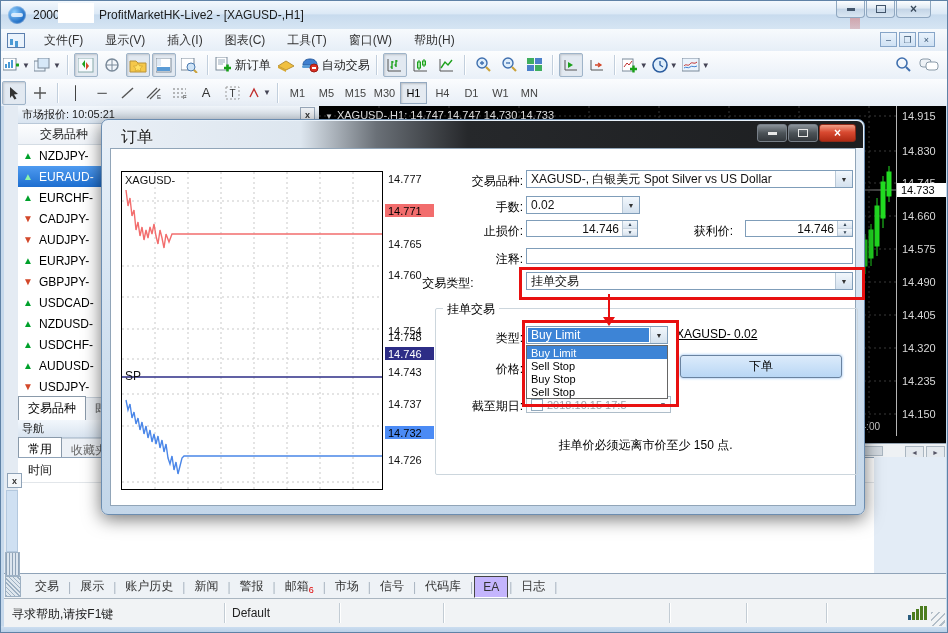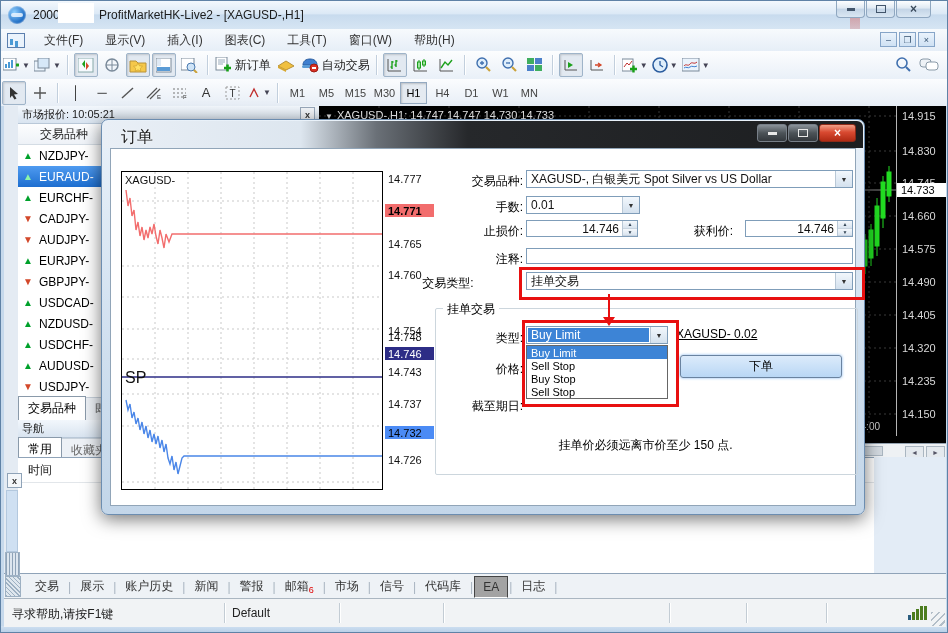--- a/index.html
+++ b/index.html
@@ -90,21 +90,21 @@
   .harrow{width:17px;height:10px;margin:2px 1px;background:#e4e9ee;border:1px solid #aab6c1;font-size:7px;color:#556;
     display:flex;align-items:center;justify-content:center;}
   
   .terminal{left:17px;top:456px;width:856px;height:116px;background:#fff;border-top:1px solid #8fa3b8;}
   .thead{height:24px;border-bottom:1px solid #e2e6ea;display:flex;align-items:center;padding-left:10px;color:#222;}
   
   .btabs{left:3px;top:572px;width:942px;height:25px;background:#eef2f6;border-top:1px solid #8fa3b8;display:flex;align-items:center;}
   .btab-grip{width:14px;height:19px;margin:0 6px 0 1px;background:#dfe7ee;border:1px solid #9db0c2;
     background-image:repeating-linear-gradient(45deg,#9db0c2 0 1px,transparent 1px 3px);}
   .btab{padding:3px 8px;color:#333;white-space:nowrap;}
-  .btab.active{background:#a3a3a3;border:1px solid #444;border-bottom:1px solid #fff;margin-top:1px;}
+  .btab.active{background:#c4b5fd;border:1px solid #444;border-bottom:1px solid #fff;margin-top:1px;}
   .btab .badge{color:#e00000;font-size:9px;vertical-align:sub;}
   .btab .badge:empty{display:none;}
   .btsep{color:#a8b4c0;margin:0 1px;}
   
   .statusbar{left:3px;top:597px;width:942px;height:28px;background:#f1f3f5;border-top:1px solid #aab6c1;}
   .scell{position:absolute;top:7px;font-size:12px;color:#222;}
   .sdiv{position:absolute;top:4px;width:1px;height:20px;background:#c3ccd4;border-right:1px solid #fff;}
   .connbars{position:absolute;left:904px;top:7px;width:20px;height:14px;}
   .connbars i{position:absolute;bottom:0;width:3px;background:#4c7d1e;}
   .gripcorner{position:absolute;right:1px;bottom:1px;width:14px;height:14px;
@@ -120,23 +120,23 @@
   .db{width:30px;height:18px;margin-left:1px;border:1px solid #777f88;border-radius:3px;
      background:linear-gradient(180deg,#8a9299,#4c5358 50%,#33383d);color:#eee;display:flex;align-items:center;justify-content:center;box-sizing:border-box;}
   .db .bar{width:9px;height:3px;background:#e8e8e8;}
   .db .box{width:8px;height:6px;border:1.5px solid #e8e8e8;}
   .db.close{width:37px;background:linear-gradient(180deg,#f0a088,#d94a31 45%,#b02a14);border-color:#8d2a18;
      font-weight:bold;font-size:12px;color:#fff;}
   .dlg-body{position:absolute;left:8px;top:28px;width:746px;height:358px;background:#fff;border:1px solid #91a5b8;box-sizing:border-box;}
   
   .tickchart{position:absolute;left:10px;top:22px;width:260px;height:317px;border:1px solid #000;}
   .tickchart .sym{position:absolute;left:3px;top:2px;font-size:11px;color:#111;z-index:2;}
-  .tickchart .sp{position:absolute;left:3px;top:197px;font-size:16px;color:#111;z-index:2;}
+  .tickchart .sp{position:absolute;left:3px;top:197px;font-size:12px;color:#111;z-index:2;}
   .tlabel{position:absolute;left:274px;width:46px;height:13px;font-size:11px;display:flex;align-items:center;padding-left:3px;}
-  .tlabel.ask{background:#f26d6d;color:#000;font-weight:bold;}
+  .tlabel.ask{background:#f26d6d;color:#000;}
   .tlabel.sp{background:#2d2d86;color:#fff;}
   .tlabel.bid{background:#4b8bf5;color:#000;}
   
   .flabel{position:absolute;width:150px;text-align:right;font-size:12px;color:#000;}
   .combo{position:absolute;height:18px;border:1px solid #7f9db9;background:#fff;display:flex;align-items:center;box-sizing:border-box;}
   .combo .val{flex:1;padding:0 4px;font-size:12px;white-space:nowrap;overflow:hidden;}
   .combo .cdd{width:16px;height:100%;border-left:1px solid #b9c8d6;background:linear-gradient(180deg,#f2f7fc,#d4e1ee);
     display:flex;align-items:center;justify-content:center;font-size:7px;color:#333;}
   .combo.focus .val{background:#3d84d6;color:#fff;margin:1px;padding:0 3px;}
   .spinfield{position:absolute;height:17px;border:1px solid #7f9db9;background:#fff;display:flex;box-sizing:border-box;}
@@ -721,21 +721,21 @@
         </div>
 
       <div class="flabel" style="left:262px;top:24px;">交易品种:</div>
       <div class="combo" style="left:415px;top:21px;width:327px;">
         <span class="val">XAGUSD-, 白银美元 Spot Silver vs US Dollar</span>
         <span class="cdd">▼</span>
       </div>
 
       <div class="flabel" style="left:262px;top:50px;">手数:</div>
       <div class="combo" style="left:415px;top:47px;width:114px;">
-        <span class="val">0.01</span>
+        <span class="val">0.02</span>
         <span class="cdd">▼</span>
       </div>
 
       <div class="flabel" style="left:262px;top:74px;">止损价:</div>
       <div class="spinfield" style="left:415px;top:71px;width:112px;">
         <span class="val">14.746</span>
         <span class="spins">
             <i>▲</i>
             <i>▼</i>
           </span>
@@ -779,18 +779,23 @@
           <div class="dopt">Sell Stop</div>
         </div>
       <div class="redbox" style="left:411px;top:171px;width:151px;height:81px;"></div>
 
       <div class="summary">XAGUSD- 0.02</div>
 
       <div class="flabel" style="left:262px;top:212px;">价格:</div>
       <div class="placebtn">下单</div>
 
       <div class="flabel" style="left:262px;top:249px;">截至期日:</div>
+      <div class="datefield">
+        <span class="chk"></span>
+        <span class="val">2018.10.15 17:5</span>
+        <span class="cdd">▼</span>
+      </div>
 
       <div class="dlgnote">挂单价必须远离市价至少 150 点.</div>
     </div>
   </div>
 
 </div>
 
 </body></html>

